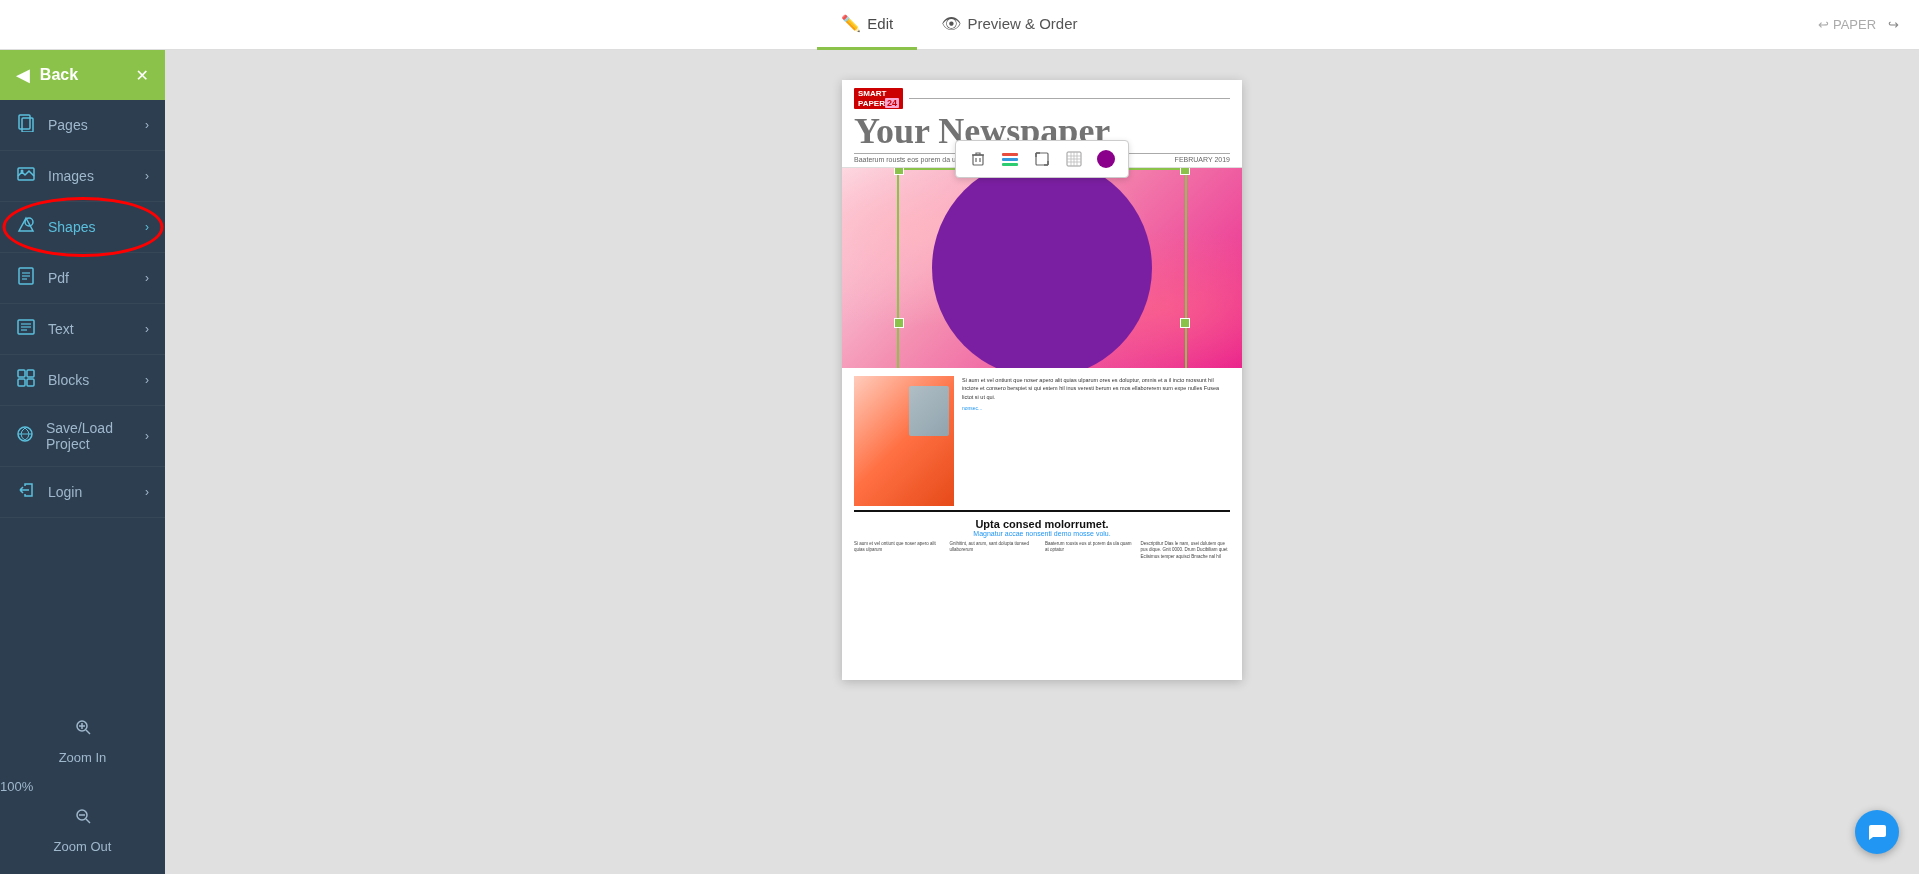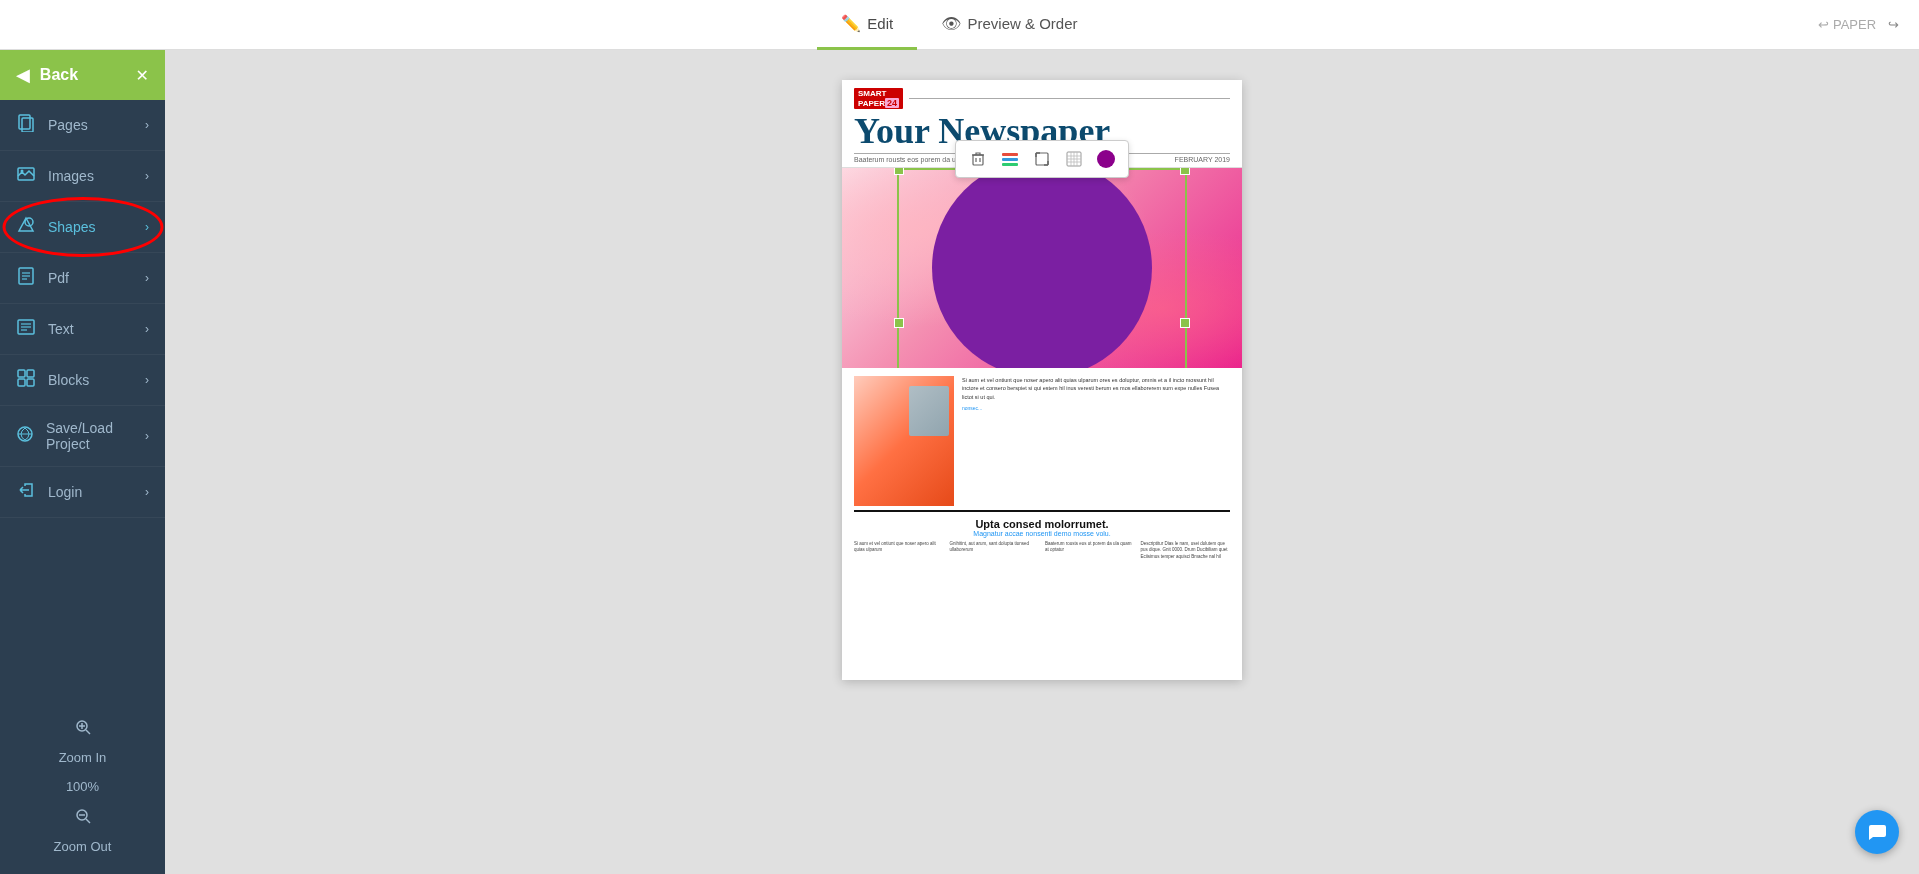--- a/index.html
+++ b/index.html
@@ -143,21 +143,21 @@
       display: flex;
       align-items: center;
       padding: 10px 16px;
       gap: 12px;
       cursor: pointer;
       color: #a0b8cc;
       font-size: 13px;
       flex-direction: column;
     }
     .zoom-percent {
-      text-align: center;
+      text-align: left;
       color: #a0b8cc;
       font-size: 13px;
       padding: 4px 0;
     }
 
     
     .canvas-area {
       flex: 1;
       display: flex;
       align-items: flex-start;
@@ -221,21 +221,21 @@
 
     
     .np-header {
       padding: 8px 12px 4px;
       border-bottom: 1px solid #ddd;
     }
     .np-title {
       font-size: 36px;
       font-weight: 900;
       line-height: 1;
-      color: #0c4a6e;
+      color: #737373;
       font-family: serif;
       margin: 4px 0;
     }
     .np-subtitle-line {
       display: flex;
       justify-content: space-between;
       font-size: 7px;
       color: #666;
       border-top: 1px solid #aaa;
       padding-top: 2px;

